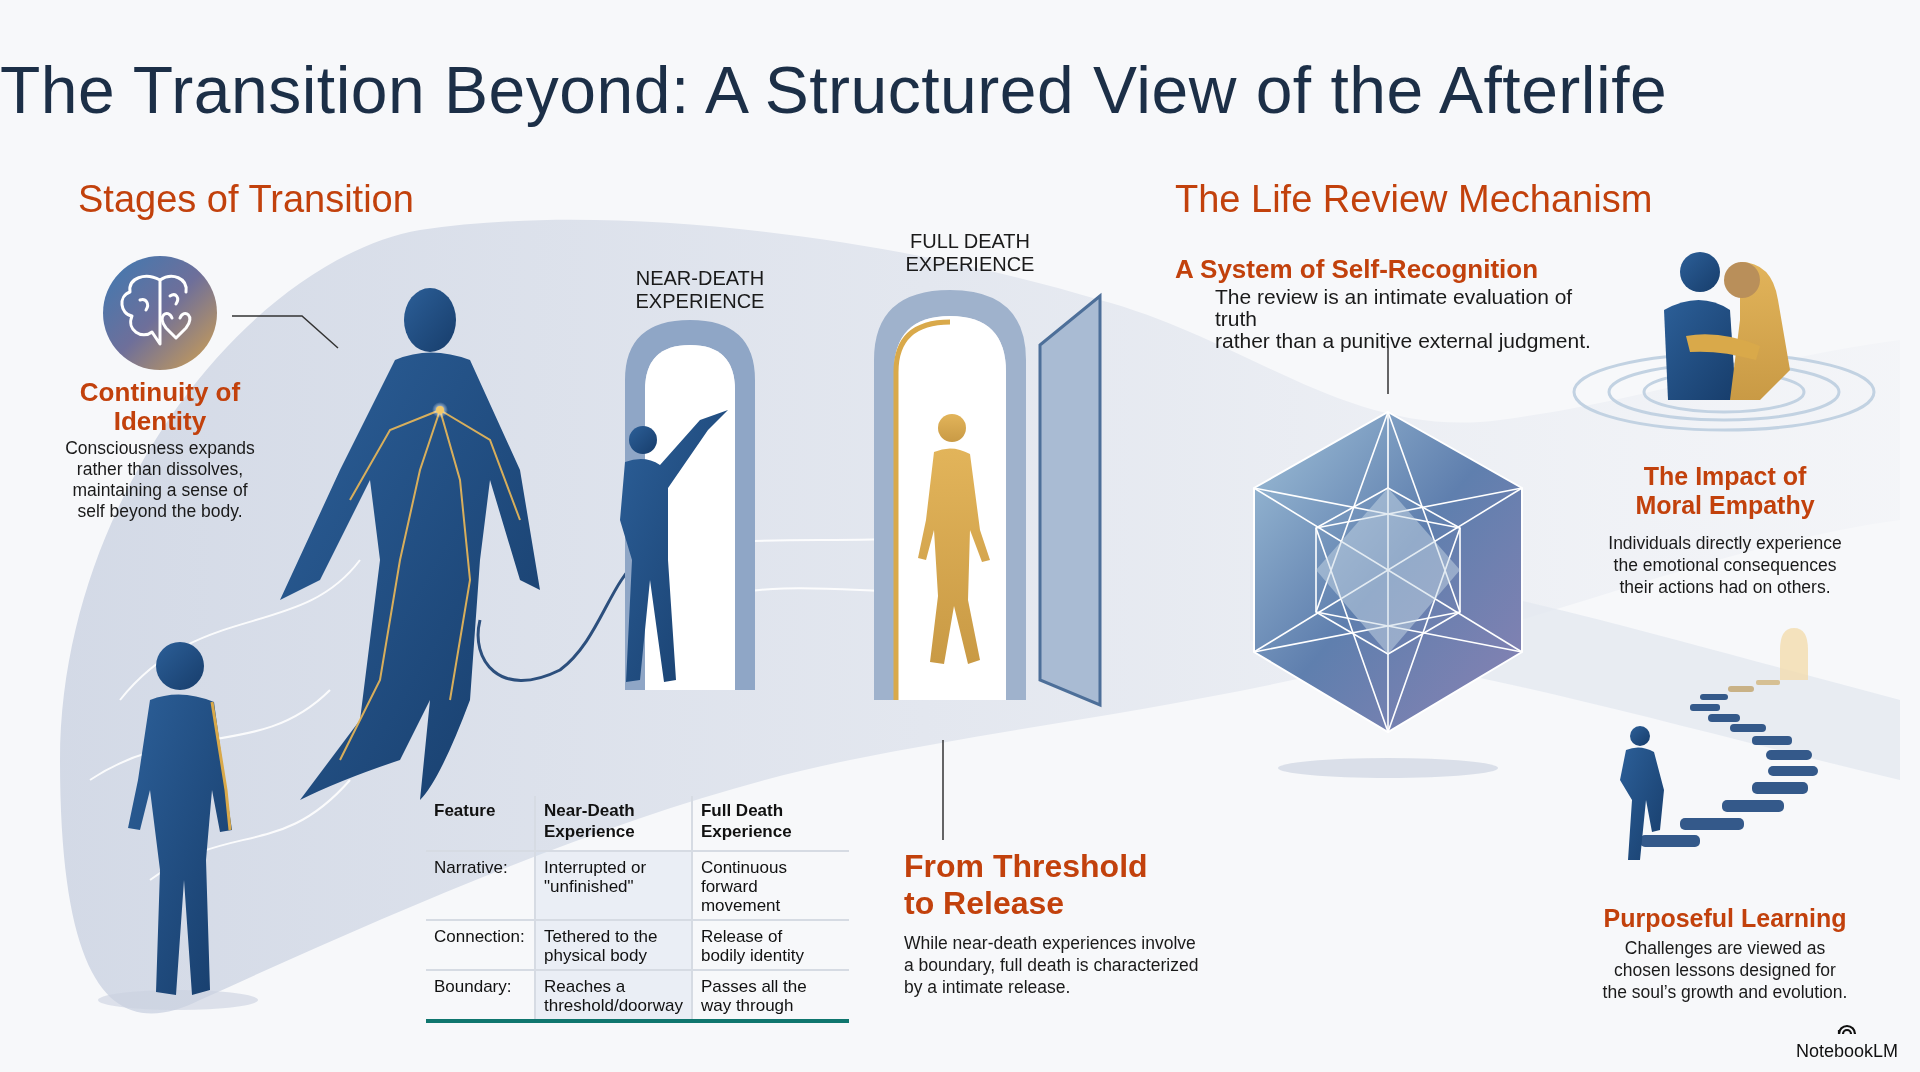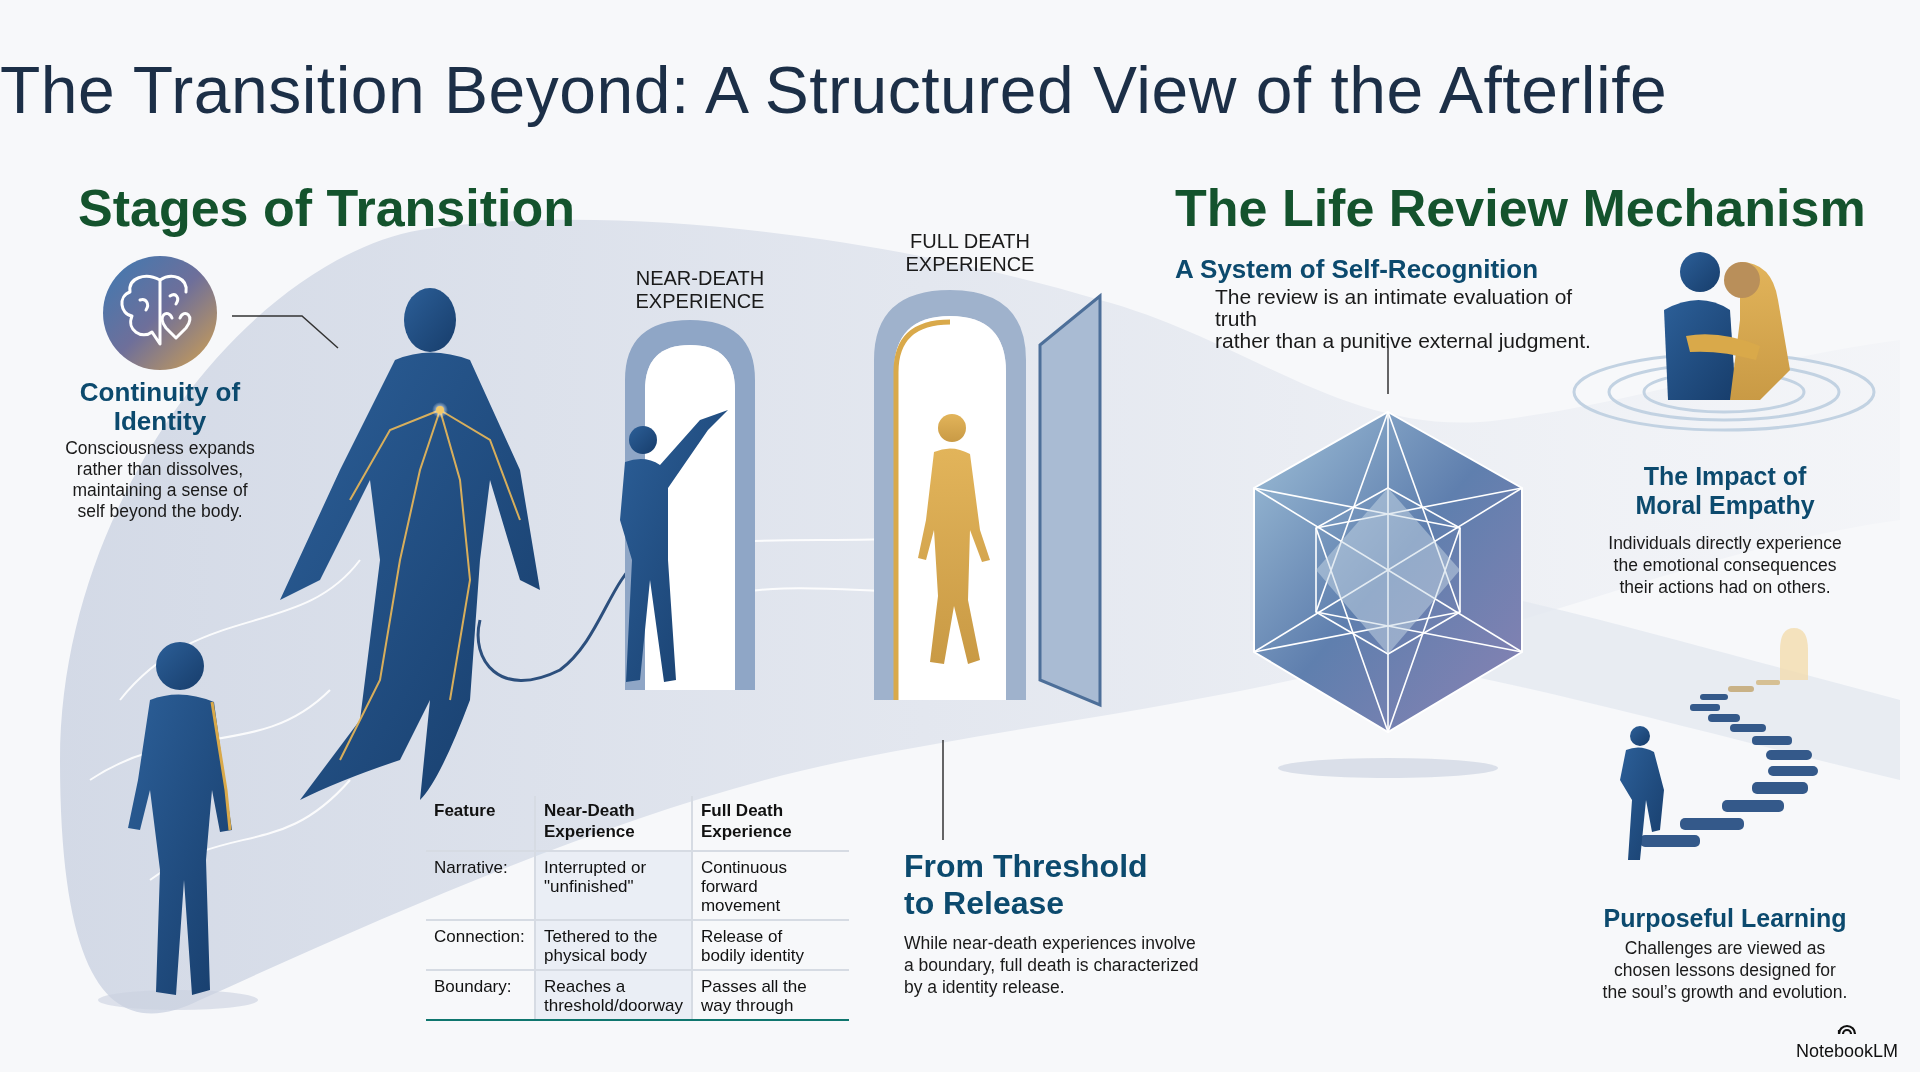--- a/index.html
+++ b/index.html
@@ -1,28 +1,28 @@
 <!DOCTYPE html>
 <html><head>
 <meta charset="utf-8">
 <style>
   html,body{margin:0;padding:0;}
   body{width:1920px;height:1072px;overflow:hidden;background:#f7f8fa;font-family:"Liberation Sans",sans-serif;color:#111;position:relative;}
   .abs{position:absolute;}
   .bg-svg{position:absolute;left:0;top:0;width:1920px;height:1072px;}
   .title{left:0;width:1920px;top:52px;text-align:left;font-size:66px;color:#1c2f47;letter-spacing:0.5px;}
-  .h2{font-size:52px;font-weight:bold;color:#14532d;}
-  .h3{font-weight:bold;color:#0c4a6e;}
+  .h2{font-size:38px;font-weight:normal;color:#c2410c;}
+  .h3{font-weight:bold;color:#c2410c;}
   .body{color:#1a1a1a;}
   .center{text-align:center;}
   table.cmp{border-collapse:collapse;font-size:17px;}
   table.cmp th{font-weight:bold;text-align:left;vertical-align:top;padding:4px 8px 8px 8px;line-height:21px;}
   table.cmp td{vertical-align:top;padding:6px 8px 4px 8px;line-height:19px;}
   table.cmp tr.r td{border-top:2px solid #d6dbe3;}
-  table.cmp tr.last td{border-bottom:2px solid #0f766e;margin-left:34px;}
+  table.cmp tr.last td{border-bottom:4px solid #0f766e;margin-left:34px;}
   table.cmp .c1{border-left:2px solid #d6dbe3;background:rgba(210,220,235,0.35);}
   table.cmp .c2{border-left:2px solid #d6dbe3;}
   .logo{right:22px;bottom:10px;font-size:18px;display:flex;align-items:center;gap:6px;color:#111;flex-direction:column;}
 </style>
 </head>
 <body>
 
 <svg class="bg-svg" viewBox="0 0 1920 1072">
   <defs>
     <linearGradient id="mist" x1="0" y1="0" x2="1" y2="0">
@@ -226,21 +226,21 @@
   </tbody>
     </table>
 </div>
 
 <div class="abs" style="left:904px;top:848px;width:340px;">
   <div class="h3" style="font-size:32px;line-height:37px;">From Threshold</div>
   <div class="h3" style="font-size:32px;line-height:37px;">to Release</div>
   <div class="body" style="font-size:17.5px;line-height:22px;margin-top:10px;">
     <div>While near-death experiences involve</div>
     <div>a boundary, full death is characterized</div>
-    <div>by a identity release.</div>
+    <div>by a intimate release.</div>
   </div>
 </div>
 
 <div class="abs h2" style="left:1175px;top:178px;">The Life Review Mechanism</div>
 
 <div class="abs" style="left:1175px;top:254px;width:420px;">
   <div class="h3" style="font-size:26px;line-height:30px;">A System of Self-Recognition</div>
   <div class="body" style="font-size:21px;line-height:22px;margin-top:2px;margin-left:40px;">
     <div>The review is an intimate evaluation of truth</div>
     <div>rather than a punitive external judgment.</div>

